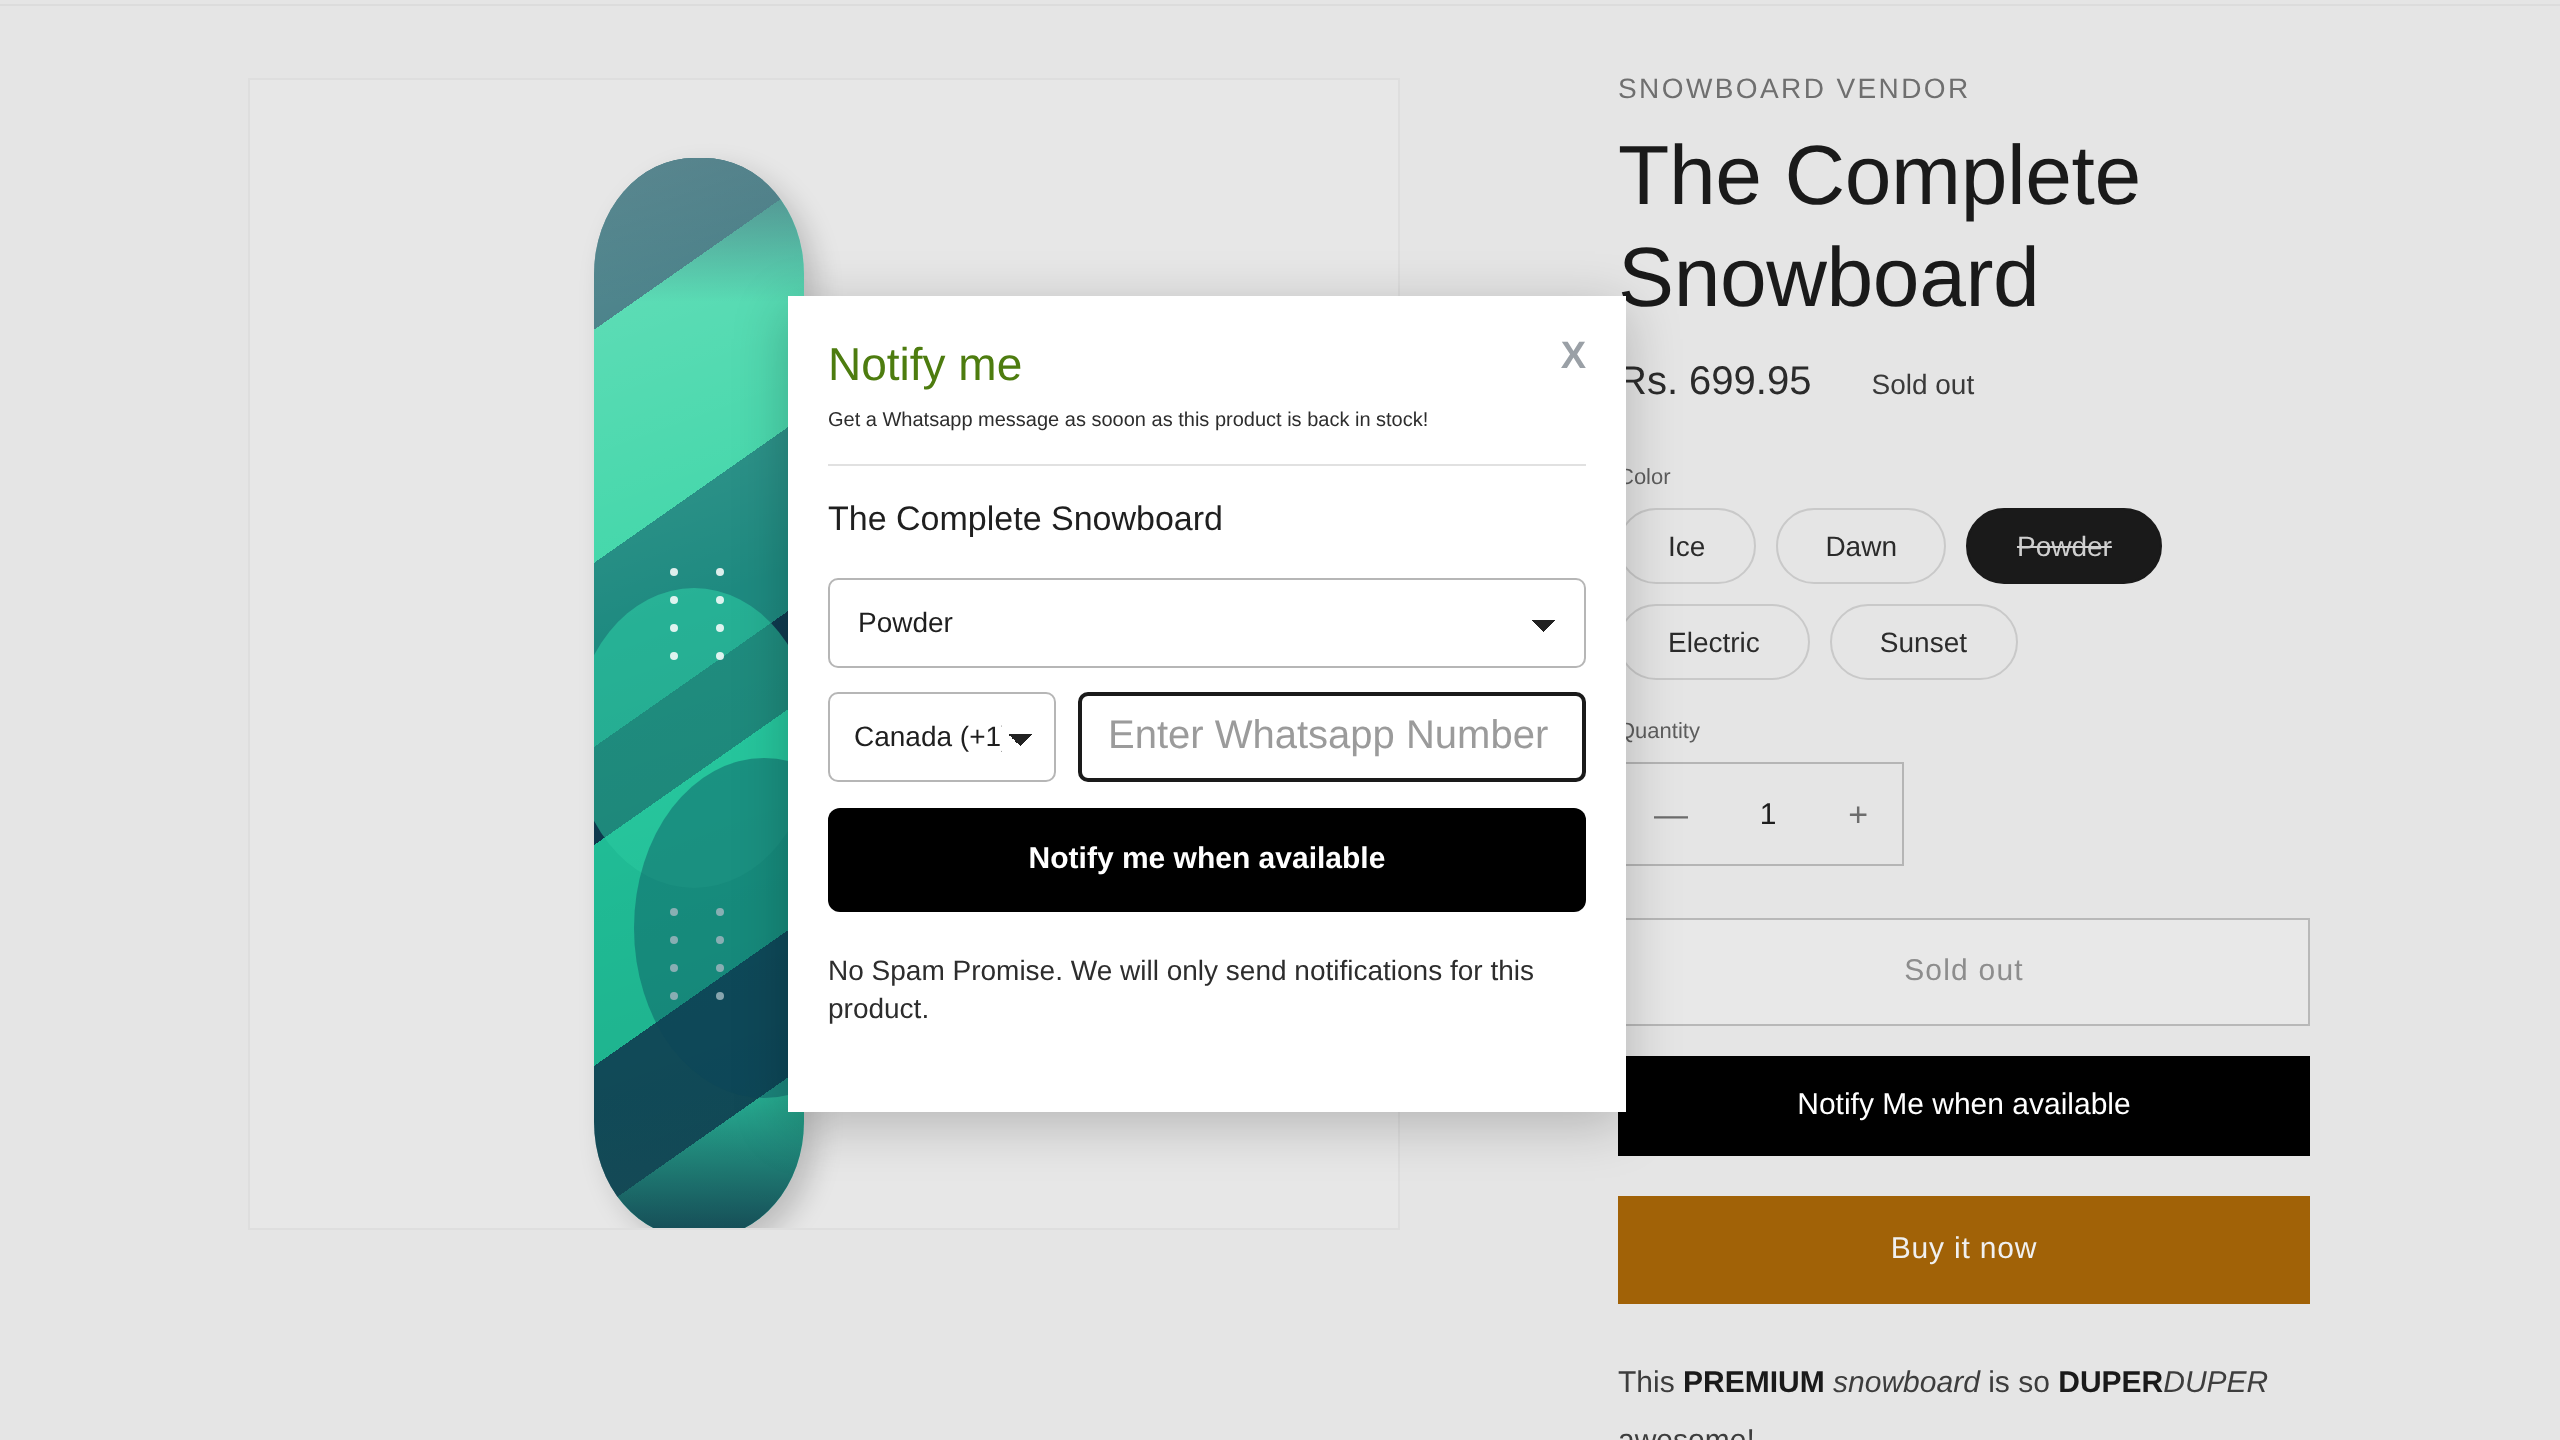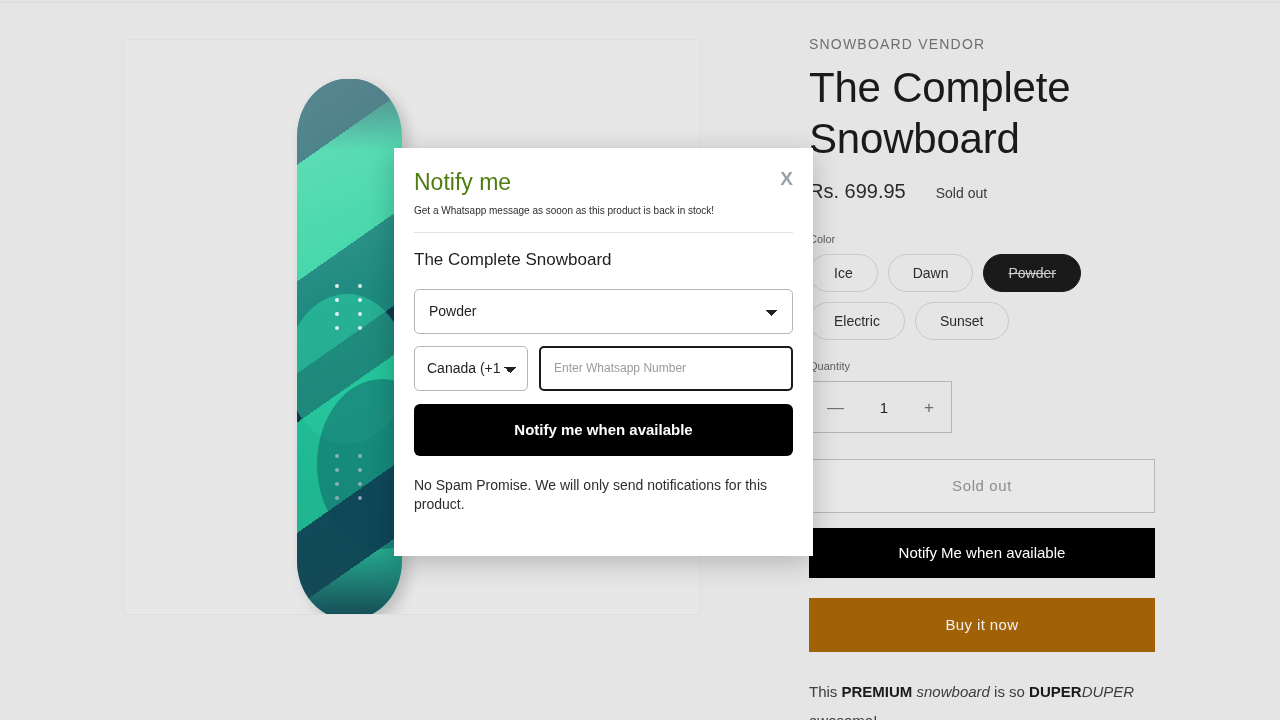--- a/index.html
+++ b/index.html
@@ -344,21 +344,21 @@
       calc(100% - 17px) 20px,
       calc(100% - 11px) 20px;
     background-size: 6px 6px, 6px 6px;
     background-repeat: no-repeat;
   }
   .phone-input {
     width: 254px; height: 45px;
     border: 2px solid #1a1a1a;
     border-radius: 5px;
     padding: 0 13px;
-    font-size: 12px;
+    font-size: 20px;
     color: #1f1f1f;
     font-family: "Liberation Sans", sans-serif;
     background: #ffffff;
   }
   .phone-input::placeholder { color: #9b9b9b; }
 
   .modal-submit {
     width: 379px; height: 52px;
     background: #000000;
     color: #ffffff;

